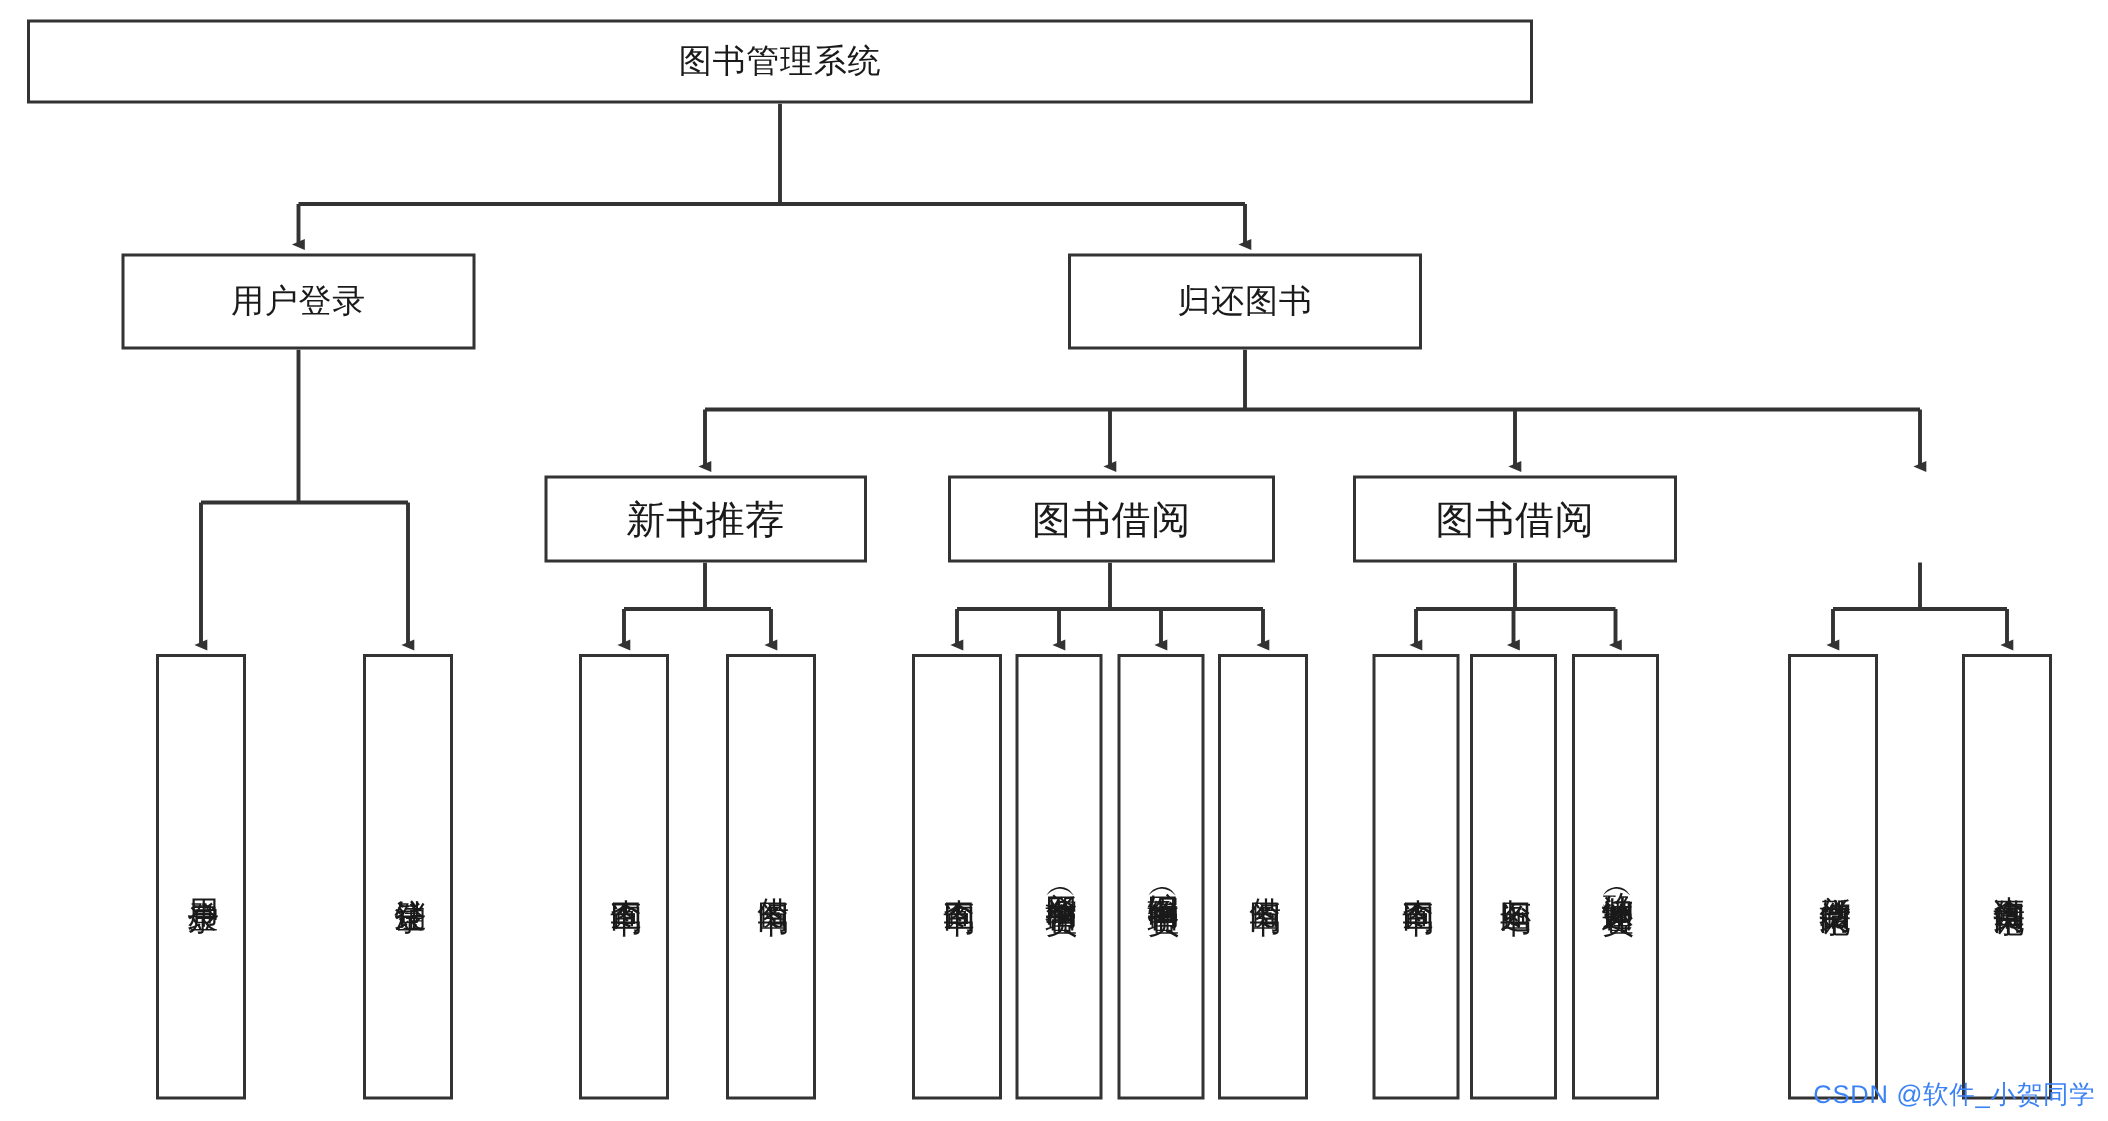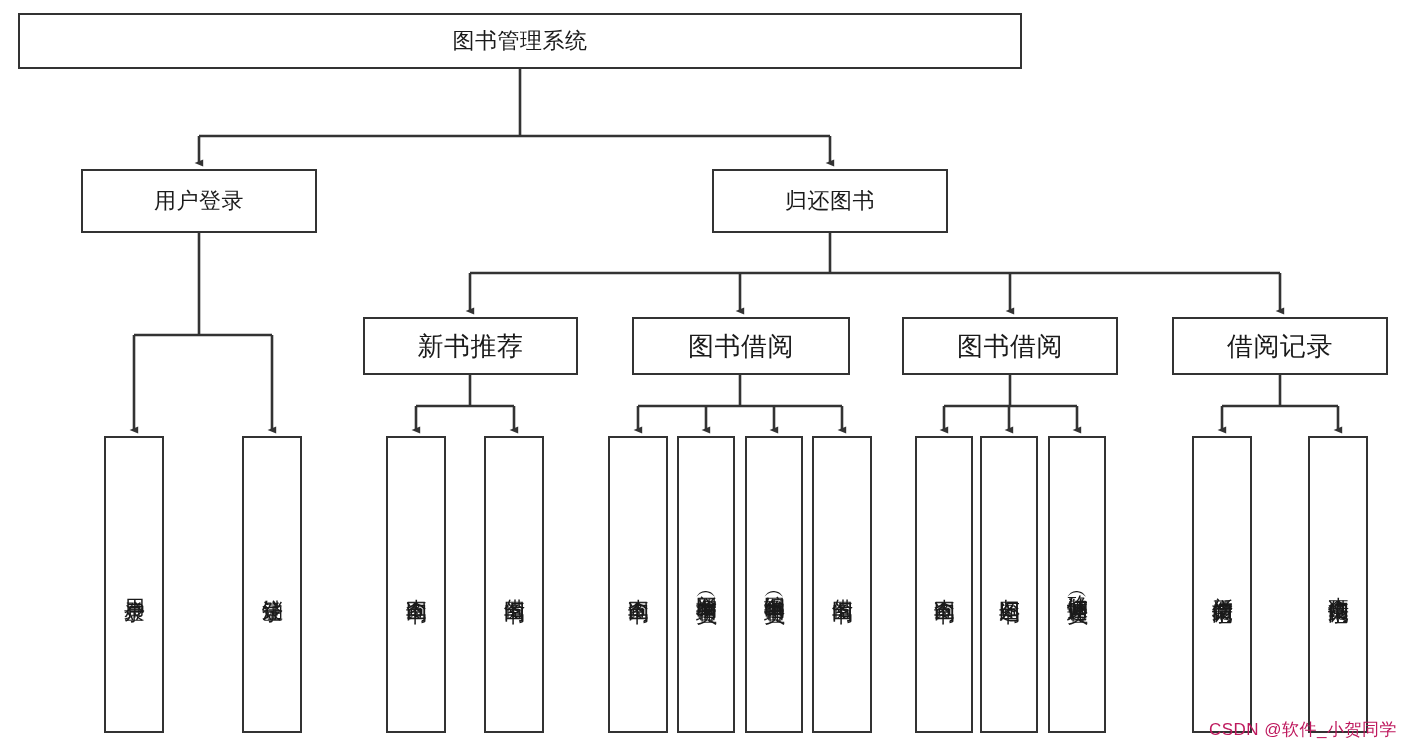--- a/index.html
+++ b/index.html
@@ -56,21 +56,21 @@
     max-height: 288px;
   }
   .node.root .label { font-size: 22px; }
   .node.level2 .label { font-size: 22px; }
   .node.level3 .label { font-size: 26px; }
   #watermark {
     position: absolute;
     right: 8px;
     bottom: 6px;
     font-size: 17px;
-    color: #be185d;
+    color: #3b82f6;
     letter-spacing: 0.5px;
     white-space: nowrap;
   }
 </style>
 </head>
 <body>
 
 <div id="stage">
 
   <svg id="wires" viewBox="0 0 1405 747" width="1405" height="747" xmlns="http://www.w3.org/2000/svg">
@@ -140,23 +140,20 @@
 
   <div class="node level3" style="left:363px; top:317px; width:215px; height:58px;">
     <span class="label">新书推荐</span>
   </div>
   <div class="node level3" style="left:632px; top:317px; width:218px; height:58px;">
     <span class="label">图书借阅</span>
   </div>
   <div class="node level3" style="left:902px; top:317px; width:216px; height:58px;">
     <span class="label">图书借阅</span>
   </div>
-  <div class="node level3" style="left:1172px; top:317px; width:216px; height:58px;">
-    <span class="label">借阅记录</span>
-  </div>
 
   <div class="node vertical" style="left:104px; top:436px; width:60px; height:297px;">
     <span class="label">用户登录</span>
   </div>
   <div class="node vertical" style="left:242px; top:436px; width:60px; height:297px;">
     <span class="label">注销登录</span>
   </div>
 
   <div class="node vertical" style="left:386px; top:436px; width:60px; height:297px;">
     <span class="label">查询图书</span>

